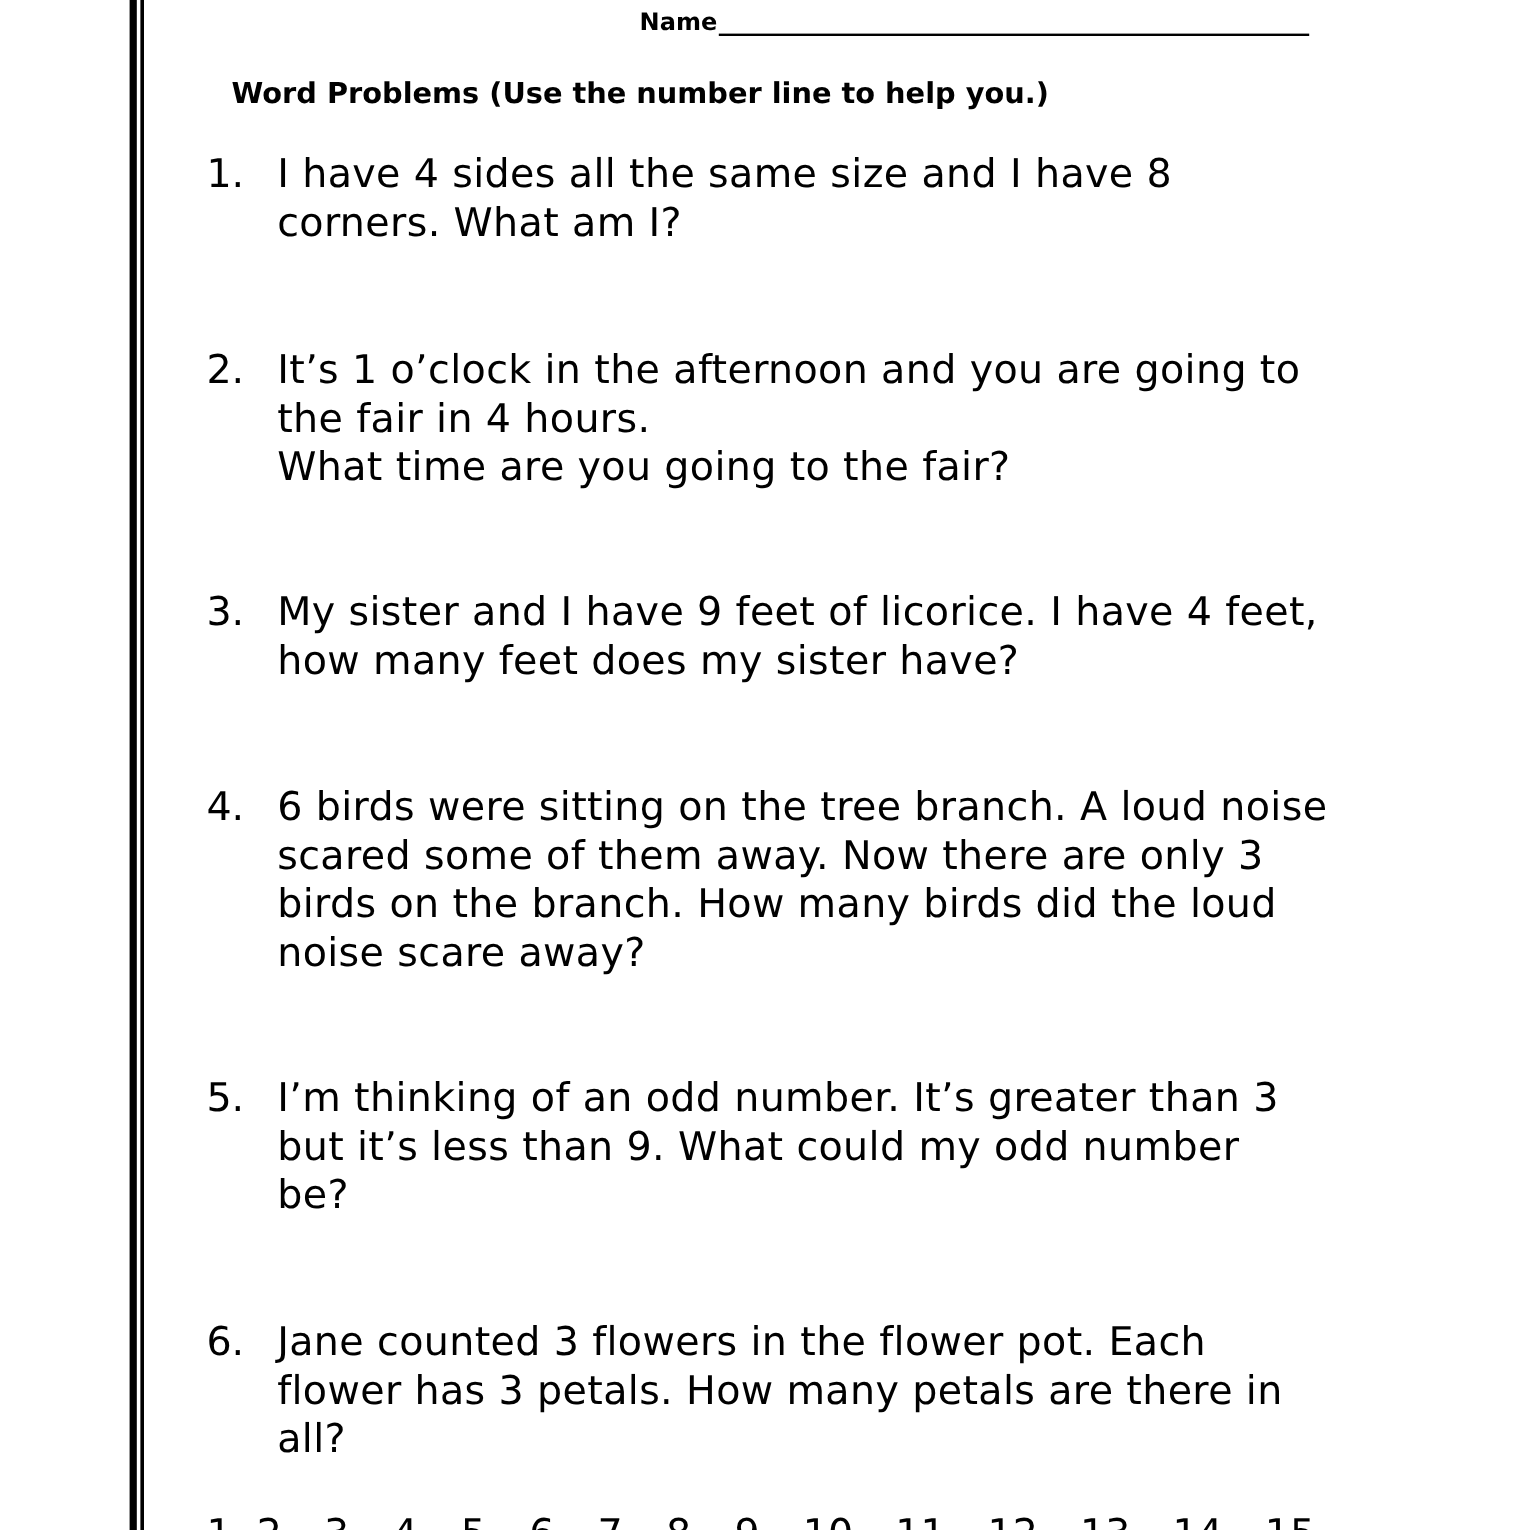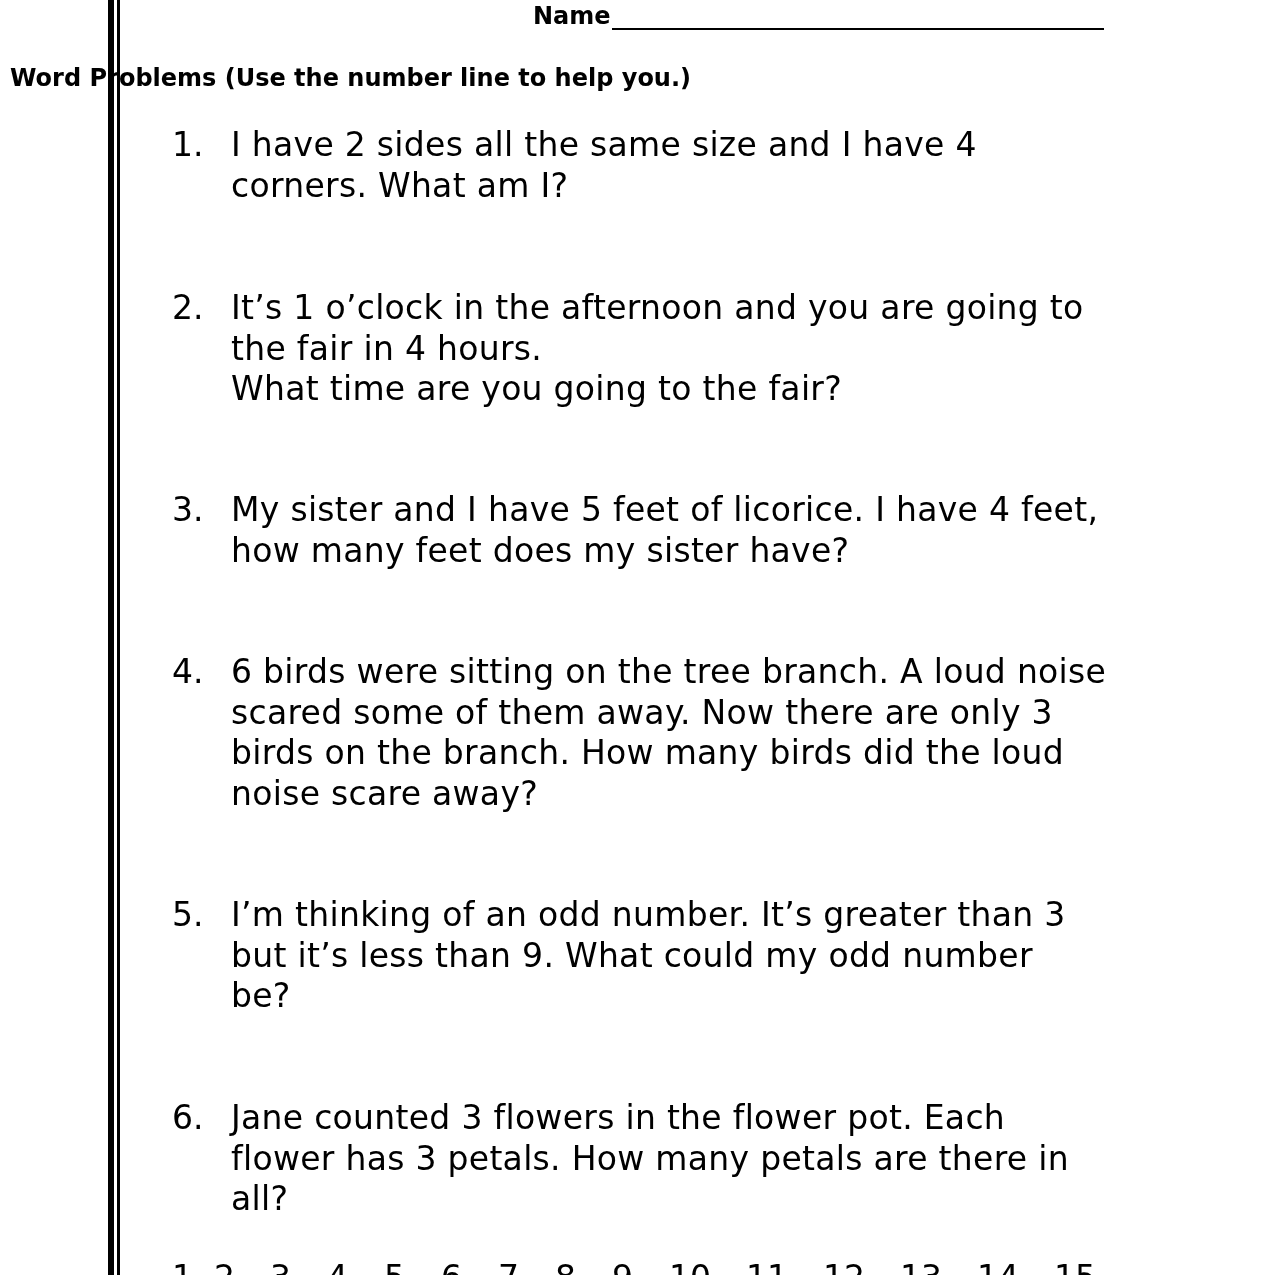--- a/index.html
+++ b/index.html
@@ -1,21 +1,21 @@
 <!DOCTYPE html>
 <html><head>
 <meta charset="utf-8">
 <style>
   html, body { margin: 0; padding: 0; background: #ffffff; }
   body { width: 1275px; height: 1275px; position: relative; overflow: hidden; font-family: "DejaVu Sans", sans-serif; color: #000; }
   .border-thick { position: absolute; left: 108px; top: 0; width: 6px; height: 1275px; background: #000; }
   .border-thin { position: absolute; left: 117px; top: 0; width: 3px; height: 1275px; background: #000; }
-  .name-row { position: absolute; left: 533px; top: 2px; font-weight: bold; font-size: 24px; display: flex; align-items: flex-end; }
+  .name-row { position: absolute; left: 533px; top: 2px; font-weight: bold; font-size: 20px; display: flex; align-items: flex-end; }
   .name-line { display: inline-block; width: 492px; border-bottom: 2px solid #000; height: 26px; margin-left: 1px; }
-  .title { position: absolute; left: 0; width: 1057px; top: 64px; font-weight: bold; font-size: 24px; padding-left: 10px; box-sizing: border-box; }
+  .title { position: absolute; left: 0; width: 1057px; top: 64px; text-align: center; font-weight: bold; font-size: 24px; padding-left: 10px; box-sizing: border-box; }
   .title span { display: inline-block; margin-left: 0px; }
   .problem { position: absolute; left: 172px; width: 960px; font-size: 33px; line-height: 40.5px; display: flex; }
   .problem .num { width: 59px; flex: none; }
   .problem .text { flex: 1; white-space: pre-line; letter-spacing: 0.3px; }
   .numberline { position: absolute; left: 172px; top: 1258px; font-size: 33px; display: flex; gap: 0; }
   .numberline span { display: inline-block; text-align: left; }
 </style>
 </head>
 <body>
 
@@ -26,34 +26,34 @@
   <span>Name</span>
   <span class="name-line"></span>
 </div>
 
 <div class="title">
   <span>Word Problems (Use the number line to help you.)</span>
 </div>
 
 <div class="problem" style="top:125px;">
   <span class="num">1.</span>
-  <span class="text">I have 2 sides all the same size and I have 4
+  <span class="text">I have 4 sides all the same size and I have 8
 corners. What am I?</span>
 </div>
 
 <div class="problem" style="top:288px;">
   <span class="num">2.</span>
   <span class="text">It’s 1 o’clock in the afternoon and you are going to
 the fair in 4 hours.
 What time are you going to the fair?</span>
 </div>
 
 <div class="problem" style="top:490px;">
   <span class="num">3.</span>
-  <span class="text">My sister and I have 5 feet of licorice. I have 4 feet,
+  <span class="text">My sister and I have 9 feet of licorice. I have 4 feet,
 how many feet does my sister have?</span>
 </div>
 
 <div class="problem" style="top:652px;">
   <span class="num">4.</span>
   <span class="text">6 birds were sitting on the tree branch. A loud noise
 scared some of them away. Now there are only 3
 birds on the branch. How many birds did the loud
 noise scare away?</span>
 </div>

